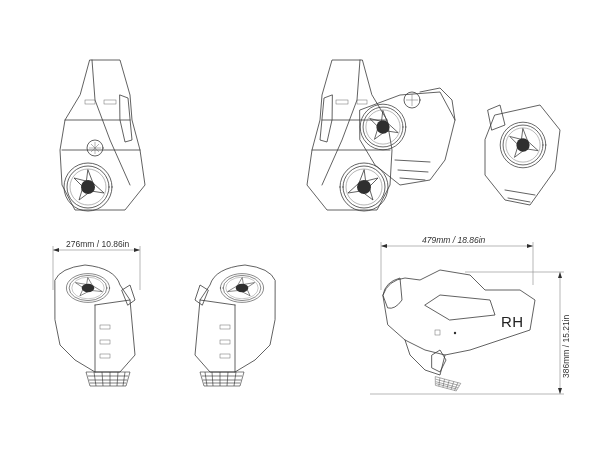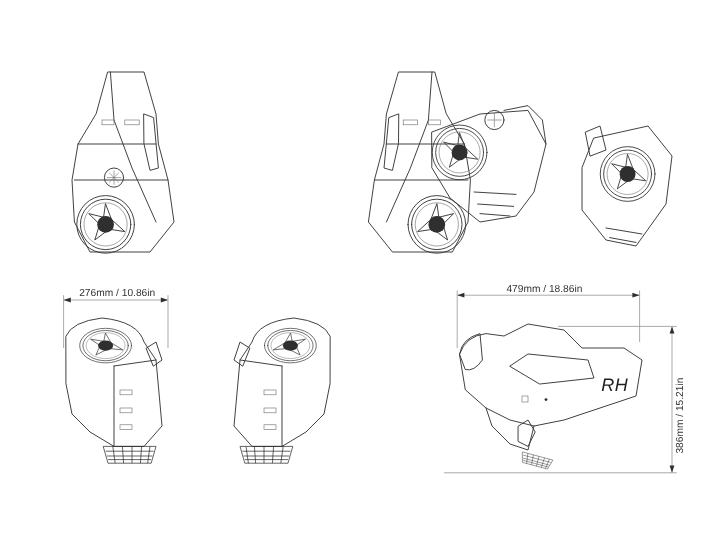--- a/index.html
+++ b/index.html
@@ -5,21 +5,21 @@
   html, body { margin: 0; padding: 0; background: #ffffff; }
   body { width: 600px; height: 461px; position: relative; overflow: hidden;
          font-family: "Liberation Sans", sans-serif; }
   svg.drawing { position: absolute; left: 0; top: 0; width: 600px; height: 461px; }
   .line { fill: none; stroke: #3a3a3a; stroke-width: 0.8; stroke-linejoin: round; stroke-linecap: round; }
   .thin { fill: none; stroke: #6a6a6a; stroke-width: 0.5; }
   .dim { fill: none; stroke: #9a9a9a; stroke-width: 0.7; }
   .dark { fill: #2f2f2f; }
   .grille { fill: none; stroke: #2a2a2a; stroke-width: 0.6; }
   .dim-label { position: absolute; font-size: 8.5px; color: #333; white-space: nowrap; }
-  .rh-label { position: absolute; font-size: 15px; color: #222; letter-spacing: 0.5px; font-style: italic; }
+  .rh-label { position: absolute; font-size: 15px; color: #222; letter-spacing: 0.5px; }
   .vert { transform-origin: left top; transform: rotate(-90deg); }
 </style>
 </head>
 <body>
 
 <svg class="drawing" viewBox="0 0 600 461">
   <defs>
     <g id="speaker">
       <circle r="24" class="line"></circle>
       <circle r="21" class="line"></circle>
@@ -138,15 +138,15 @@
     <rect x="435" y="330" width="5" height="5" class="thin"></rect>
     <circle cx="455" cy="333" r="1.2" class="dark"></circle>
     <path class="line" d="M432,355 L440,350 L446,360 L440,372 L432,368 Z"></path>
     <g transform="translate(448,380) rotate(15) scale(0.6)">
         <use href="#grille"></use>
       </g>
   </g>
 </svg>
 
 <div class="dim-label" style="left:66px; top:239px;text-align:center;">276mm / 10.86in</div>
-<div class="dim-label" style="left:422px; top:235px;">479mm / 18.86in</div>
+<div class="dim-label" style="left:422px; top:235px;font-style:italic;">479mm / 18.86in</div>
 <div class="dim-label vert" style="left:561px; top:378px;">386mm / 15.21in</div>
 <div class="rh-label" style="left:501px; top:313px;">RH</div>
 
 </body></html>

